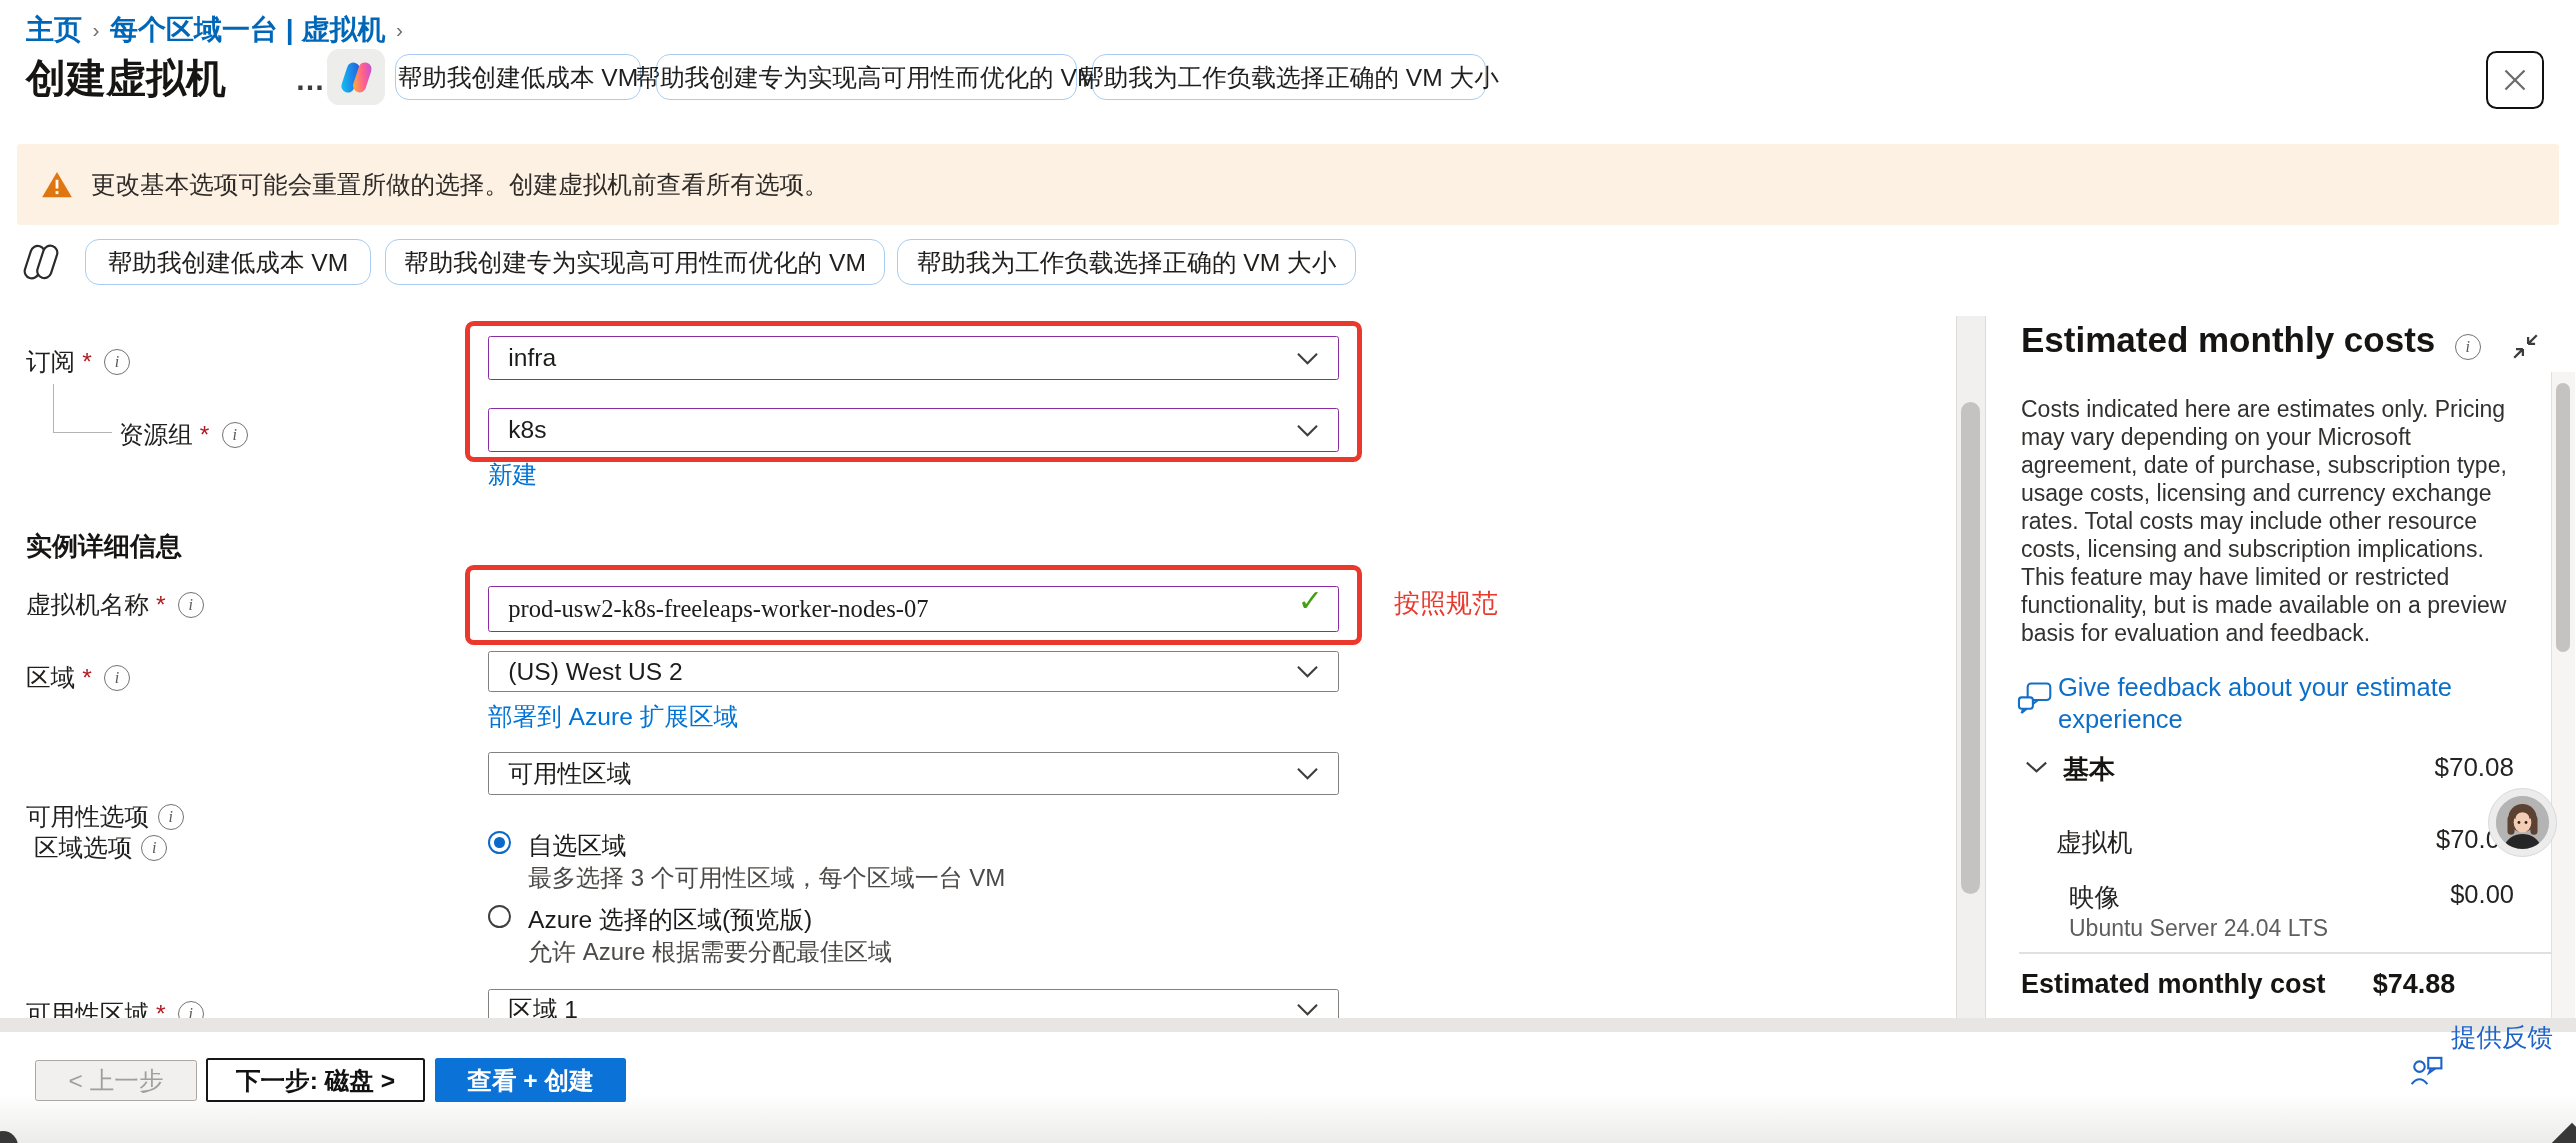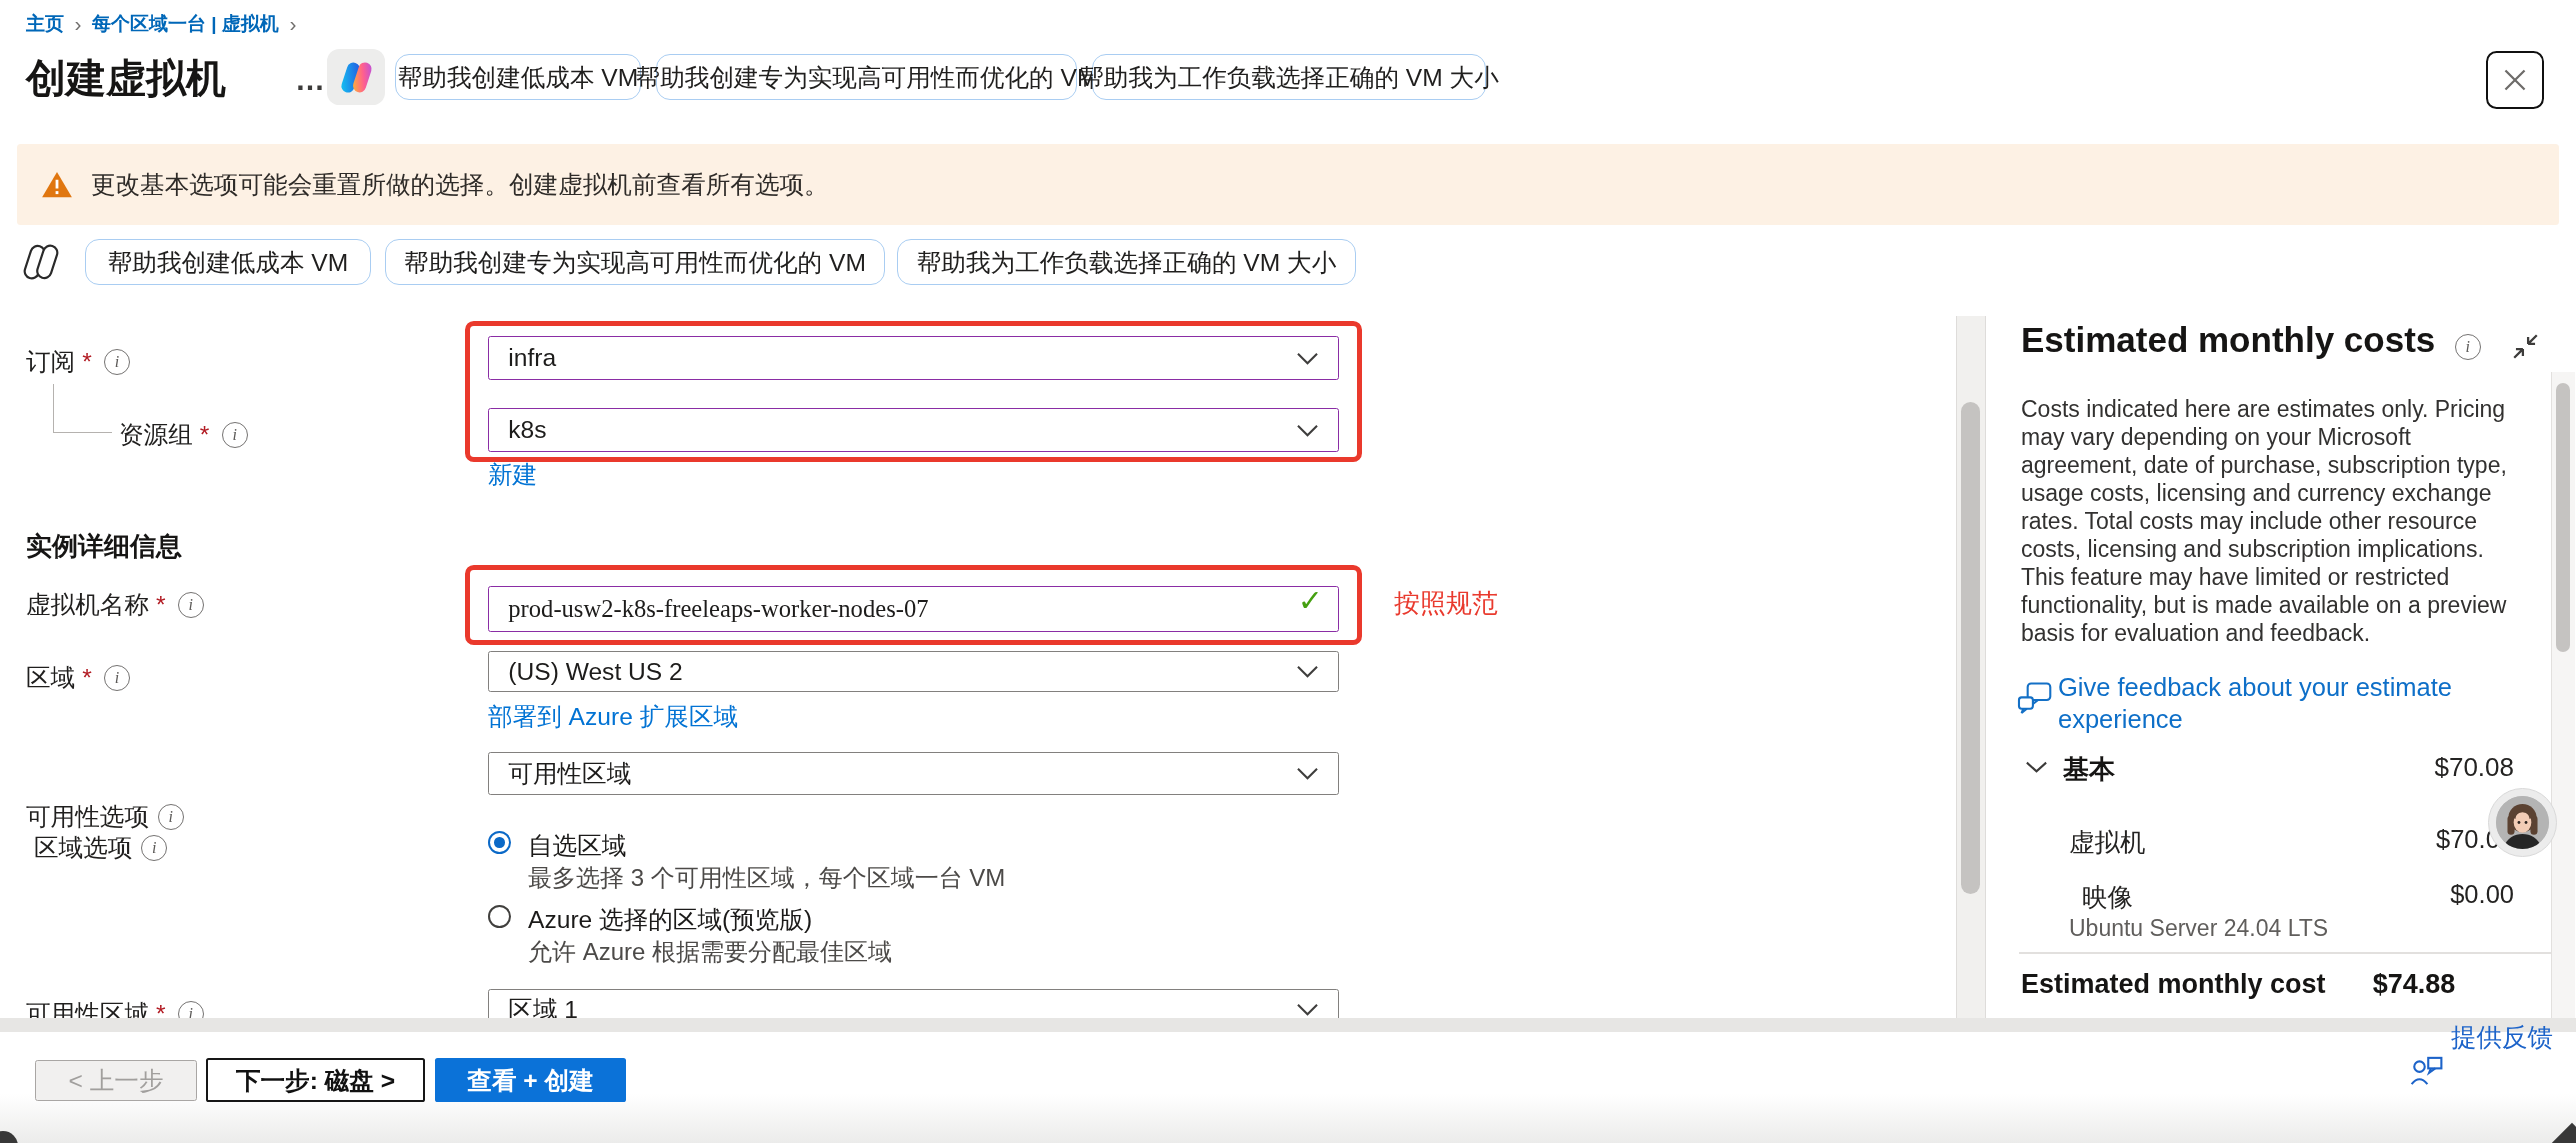--- a/index.html
+++ b/index.html
@@ -1,19 +1,19 @@
 <!DOCTYPE html>
 <html style="font-size:14px"><head>
 <meta charset="utf-8">
 <style>
   html,body{margin:0;padding:0;background:#fff;}
   .canvas{position:relative;width:2576px;height:1143px;background:#ffffff;
           font-family:"Liberation Sans","DejaVu Sans",sans-serif;color:#1b1a19;overflow:hidden;}
   .abs{position:absolute;}
-  .crumb{font-size:19px;font-weight:600;color:#0067b8;text-decoration:none;cursor:pointer;}
+  .crumb{font-size:28px;font-weight:600;color:#0067b8;text-decoration:none;cursor:pointer;}
   .crumb-sep{font-size:21px;color:#6f6d6b;font-weight:400;margin:0 10.5px;}
   .page-title{font-size:40px;font-weight:700;color:#161514;}
   .more-dots{font-size:30px;font-weight:700;color:#3c3b3a;letter-spacing:3.5px;}
   .copilot-tile{width:58px;height:56px;border-radius:12.3px;background:#ededec;display:flex;align-items:center;justify-content:center;}
   .pill{display:flex;align-items:center;justify-content:center;border:1.8px solid #a9cdf2;border-radius:14px;
         background:#fff;font-size:24.6px;color:#201f1e;cursor:pointer;white-space:nowrap;}
   .close-btn{width:54px;height:54px;border:2.6px solid #101010;border-radius:10.5px;background:#fff;
              display:flex;align-items:center;justify-content:center;cursor:pointer;}
   .banner{background:#fdf1e4;border-radius:3.5px;display:flex;align-items:center;gap:17.6px;
           font-size:24.6px;color:#2e2b28;padding:0 24.6px;}
@@ -36,21 +36,21 @@
   .radio.off{border:2.6px solid #41403e;}
   .redbox{border:5.3px solid #ea392c;border-radius:8.8px;pointer-events:none;z-index:5;}
   .annot{font-size:26px;color:#e93a2e;white-space:nowrap;}
   .checkmark{color:#45a011;font-size:30px;font-weight:700;}
   .elbow{border-left:1.8px solid #b5b2af;border-bottom:1.8px solid #b5b2af;}
   .sb-track{background:#f1f0ee;border-left:0.9px solid #dedcda;border-right:0.9px solid #dedcda;}
   .sb-thumb{background:#c5c3c1;border-radius:9.7px;}
   .cost-title{font-size:35px;font-weight:700;color:#161514;white-space:nowrap;}
   .cost-par{font-size:23px;line-height:28px;color:#323130;white-space:pre-line;}
   .cost-link{font-size:25.5px;line-height:32px;color:#0e6fc8;white-space:pre-line;cursor:pointer;}
-  .cost-name{font-size:25.5px;color:#242322;white-space:nowrap;margin-left:13px;}
+  .cost-name{font-size:25.5px;color:#242322;white-space:nowrap;}
   .cost-amt{font-size:25.5px;color:#242322;text-align:right;}
   .cost-group{font-size:26px;font-weight:700;color:#161514;}
   .cost-sub{font-size:23px;color:#605e5c;white-space:nowrap;}
   .total-lbl{font-size:27px;font-weight:700;color:#161514;white-space:nowrap;}
   .total-amt{font-size:27px;font-weight:700;color:#161514;text-align:center;}
   .btn{display:flex;align-items:center;justify-content:center;font-size:24.6px;border-radius:2.6px;cursor:pointer;box-sizing:border-box;white-space:nowrap;}
   .btn.prev{background:#f1f0ef;border:1.8px solid #a9a6a4;color:#a19f9d;}
   .btn.next{background:#fff;border:2.6px solid #161616;color:#111;font-weight:600;}
   .btn.review{background:#0b72d8;border:none;color:#fff;font-weight:600;}
   .footer-fb{font-size:25.5px;color:#1c63c9;cursor:pointer;white-space:nowrap;}

